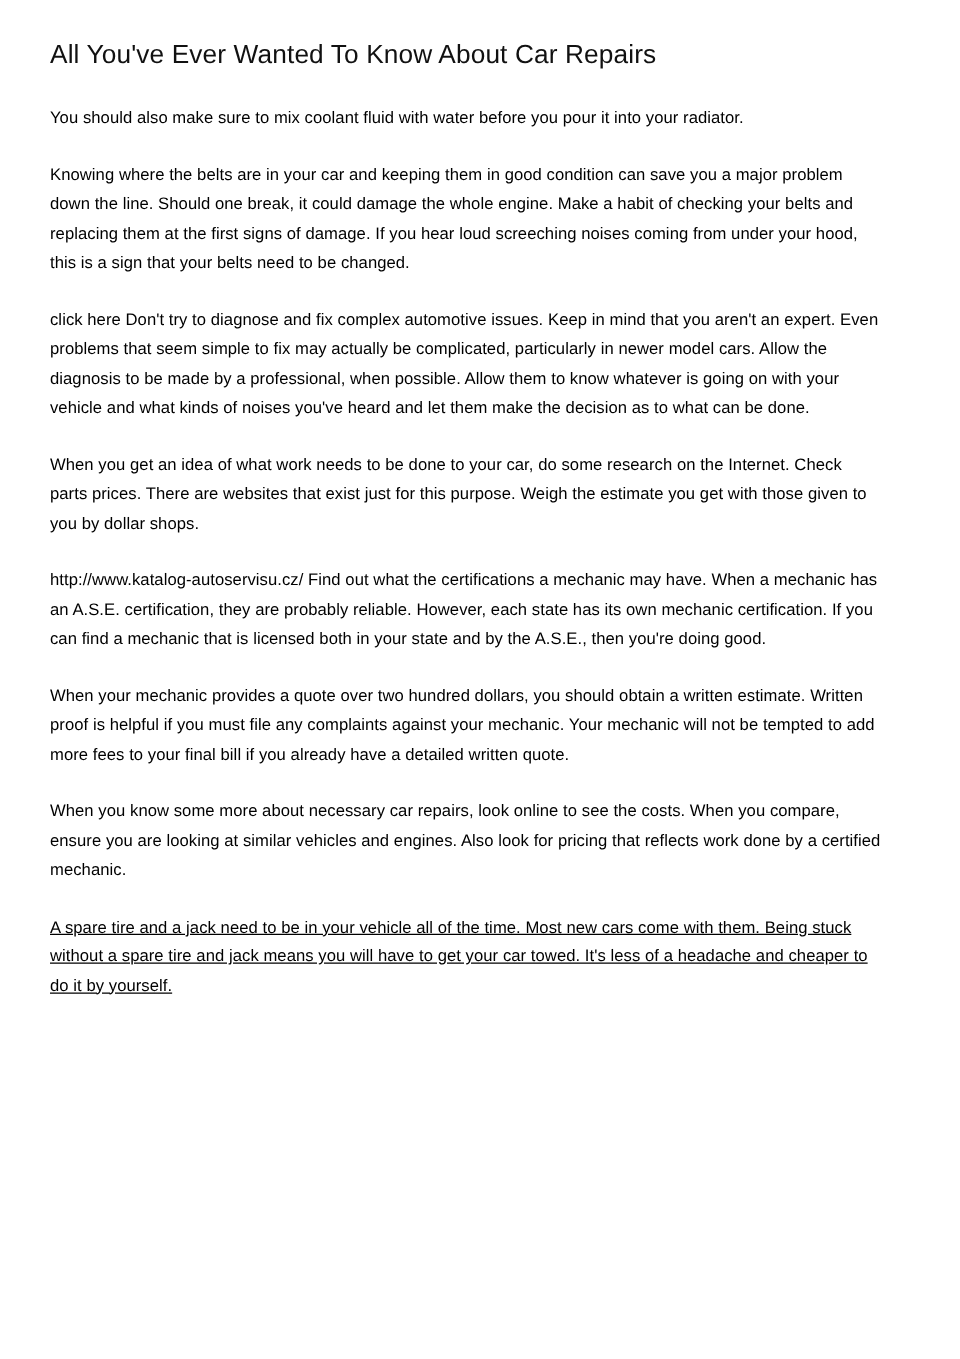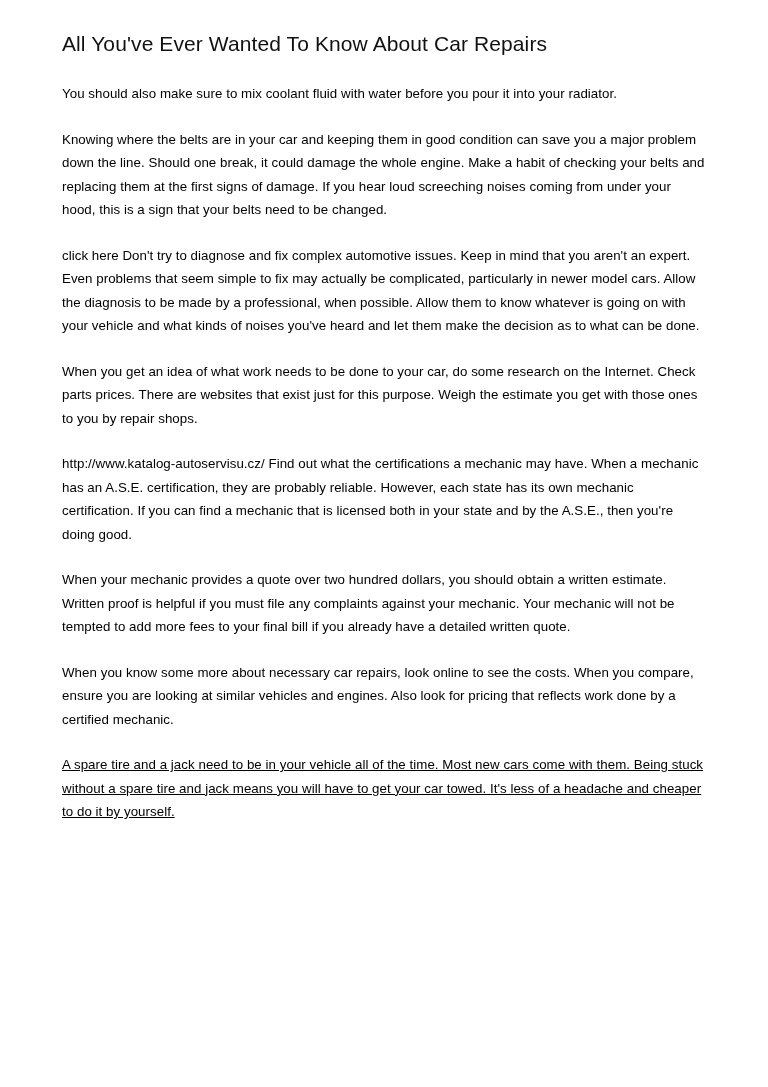--- a/index.html
+++ b/index.html
@@ -13,21 +13,21 @@
     font-family: "Liberation Sans", sans-serif;
     color: #000000;
     -webkit-font-smoothing: antialiased;
   }
   .page {
     position: relative;
     width: 768px;
     height: 1087px;
     background: #ffffff;
     box-sizing: border-box;
-    padding: 30px 62px 0 62px;
+    padding: 30px 62px 0 40px;
     overflow: hidden;
   }
   .doc-title {
     font-size: 21px;
     font-weight: normal;
     line-height: 28px;
     margin: 0 0 24px 0;
     color: #111111;
     letter-spacing: 0.1px;
   }
@@ -49,19 +49,19 @@
 </style>
 </head>
 <body>
 
 <div class="page">
   <h1 class="doc-title">All You've Ever Wanted To Know About Car Repairs</h1>
   <div class="doc-body">
     <p class="para">You should also make sure to mix coolant fluid with water before you pour it into your radiator.</p>
     <p class="para">Knowing where the belts are in your car and keeping them in good condition can save you a major problem down the line. Should one break, it could damage the whole engine. Make a habit of checking your belts and replacing them at the first signs of damage. If you hear loud screeching noises coming from under your hood, this is a sign that your belts need to be changed.</p>
     <p class="para">click here Don't try to diagnose and fix complex automotive issues. Keep in mind that you aren't an expert. Even problems that seem simple to fix may actually be complicated, particularly in newer model cars. Allow the diagnosis to be made by a professional, when possible. Allow them to know whatever is going on with your vehicle and what kinds of noises you've heard and let them make the decision as to what can be done.</p>
-    <p class="para">When you get an idea of what work needs to be done to your car, do some research on the Internet. Check parts prices. There are websites that exist just for this purpose. Weigh the estimate you get with those ones to you by repair shops.</p>
+    <p class="para">When you get an idea of what work needs to be done to your car, do some research on the Internet. Check parts prices. There are websites that exist just for this purpose. Weigh the estimate you get with those given to you by dollar shops.</p>
     <p class="para">http://www.katalog-autoservisu.cz/ Find out what the certifications a mechanic may have. When a mechanic has an A.S.E. certification, they are probably reliable. However, each state has its own mechanic certification. If you can find a mechanic that is licensed both in your state and by the A.S.E., then you're doing good.</p>
     <p class="para">When your mechanic provides a quote over two hundred dollars, you should obtain a written estimate. Written proof is helpful if you must file any complaints against your mechanic. Your mechanic will not be tempted to add more fees to your final bill if you already have a detailed written quote.</p>
     <p class="para">When you know some more about necessary car repairs, look online to see the costs. When you compare, ensure you are looking at similar vehicles and engines. Also look for pricing that reflects work done by a certified mechanic.</p>
     <p class="para">A spare tire and a jack need to be in your vehicle all of the time. Most new cars come with them. Being stuck without a spare tire and jack means you will have to get your car towed. It's less of a headache and cheaper to do it by yourself.</p>
   </div>
 </div>
 
 </body></html>

